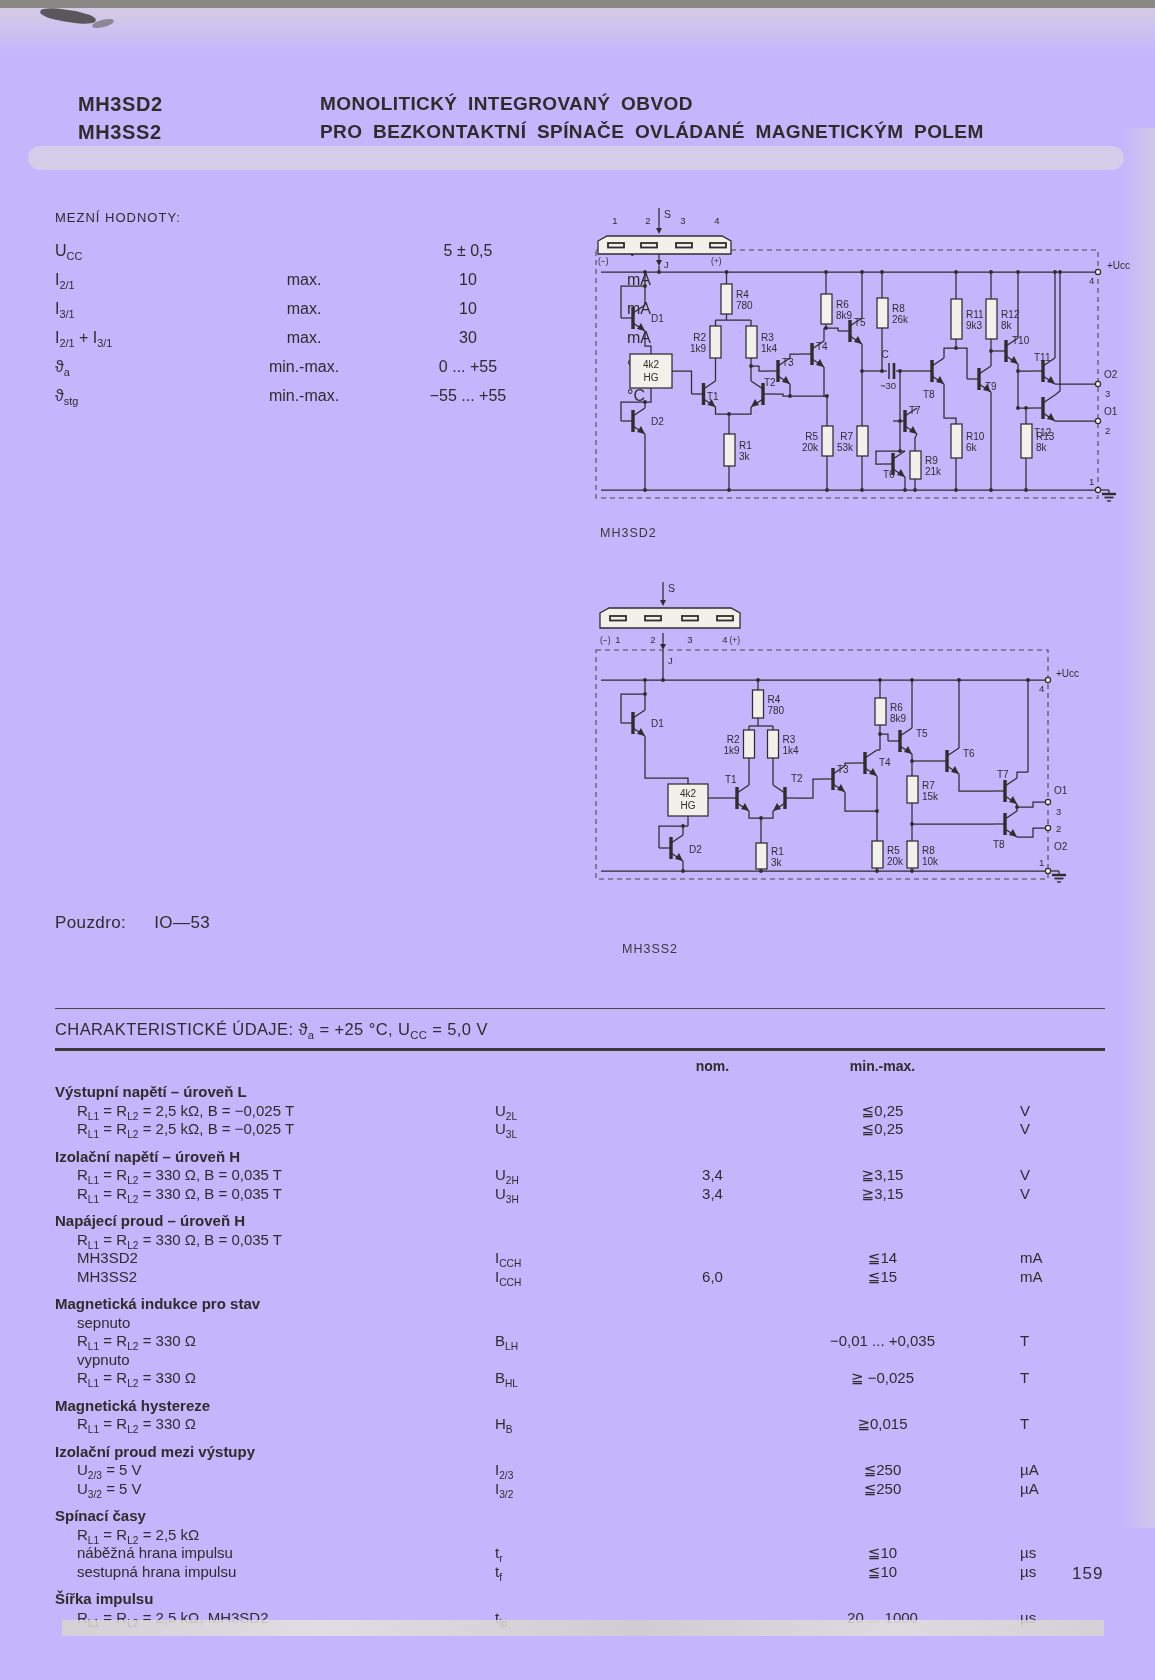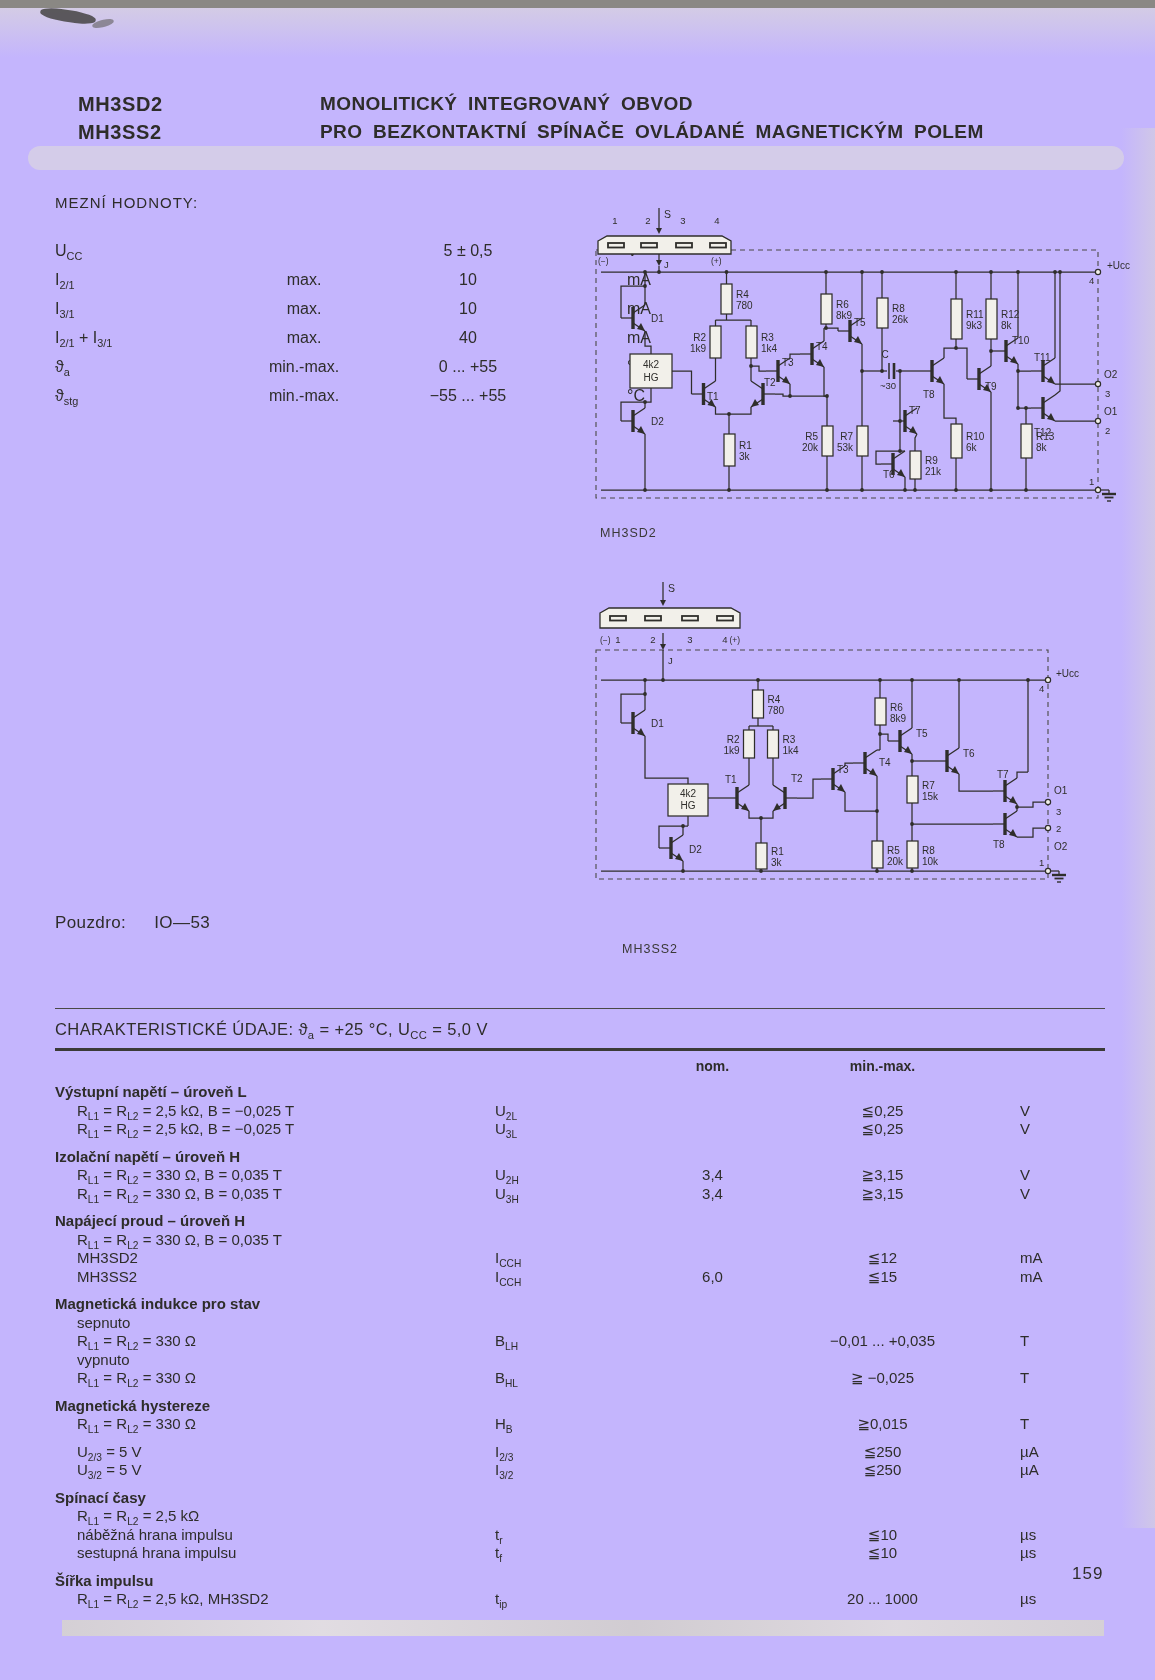--- a/index.html
+++ b/index.html
@@ -16,21 +16,21 @@
   #band-header{left:28px;top:138px;width:1096px;height:24px;background:#e2dfd9;opacity:.55;border-radius:12px;}
   #right-streak{right:0;top:120px;width:34px;height:1400px;
      background:linear-gradient(90deg,rgba(220,217,210,0) 0%,#dcd9d2 100%);opacity:.5;}
   #footer-bar{left:62px;top:1612px;width:1042px;height:16px;opacity:.85;
      background:linear-gradient(90deg,#d7d4ce,#e6e3dd 25%,#d3d0ca 55%,#e3e0da 80%,#d8d5cf);}
   
   #part-numbers{left:78px;top:82px;font-size:20px;font-weight:bold;line-height:28px;letter-spacing:.6px;}
   #title-block{left:320px;top:82px;width:712px;font-size:19px;font-weight:bold;
      line-height:28px;letter-spacing:.4px;word-spacing:5px;}
   
-  #limits-heading{left:55px;top:186px;font-size:15px;letter-spacing:1px;}
+  #limits-heading{left:55px;top:202px;font-size:13px;letter-spacing:1px;}
   #limits-table{left:55px;top:228px;width:520px;font-size:16px;}
   .l-row{display:grid;grid-template-columns:165px 90px 160px 1fr;height:29px;line-height:29px;align-items:baseline;gap:39px;}
   .l-cond{text-align:center;}
   .l-val{text-align:center;}
   .l-unit{padding-left:40px;}
   sub{font-size:68%;line-height:0;}
   
   #pouzdro{left:55px;top:905px;font-size:17px;letter-spacing:.4px;}
   #pouzdro .sp{display:inline-block;width:28px;}
   
@@ -95,21 +95,21 @@
       </div>
       <div class="l-row">
         <span class="l-sym">I<sub>3/1</sub></span>
         <span class="l-cond">max.</span>
         <span class="l-val">10</span>
         <span class="l-unit">mA</span>
       </div>
       <div class="l-row">
         <span class="l-sym">I<sub>2/1</sub> + I<sub>3/1</sub></span>
         <span class="l-cond">max.</span>
-        <span class="l-val">40</span>
+        <span class="l-val">30</span>
         <span class="l-unit">mA</span>
       </div>
       <div class="l-row">
         <span class="l-sym">ϑ<sub>a</sub></span>
         <span class="l-cond">min.-max.</span>
         <span class="l-val">0 ... +55</span>
         <span class="l-unit">°C</span>
       </div>
       <div class="l-row">
         <span class="l-sym">ϑ<sub>stg</sub></span>
@@ -638,21 +638,21 @@
             <span class="cdesc">R<sub>L1</sub> = R<sub>L2</sub> = 330 Ω, B = 0,035 T</span>
             <span class="csym"></span>
             <span class="cnom"></span>
             <span class="cmm"></span>
             <span class="cunit"></span>
           </div>
           <div class="crow c-grid">
             <span class="cdesc">MH3SD2</span>
             <span class="csym">I<sub>CCH</sub></span>
             <span class="cnom"></span>
-            <span class="cmm">≦12</span>
+            <span class="cmm">≦14</span>
             <span class="cunit">mA</span>
           </div>
           <div class="crow c-grid">
             <span class="cdesc">MH3SS2</span>
             <span class="csym">I<sub>CCH</sub></span>
             <span class="cnom">6,0</span>
             <span class="cmm">≦15</span>
             <span class="cunit">mA</span>
           </div>
         </div>
@@ -691,20 +691,21 @@
           <div class="ctitle">Magnetická hystereze</div>
           <div class="crow c-grid">
             <span class="cdesc">R<sub>L1</sub> = R<sub>L2</sub> = 330 Ω</span>
             <span class="csym">H<sub>B</sub></span>
             <span class="cnom"></span>
             <span class="cmm">≧0,015</span>
             <span class="cunit">T</span>
           </div>
         </div>
         <div class="cgroup">
+          <div class="ctitle">Izolační proud mezi výstupy</div>
           <div class="crow c-grid">
             <span class="cdesc">U<sub>2/3</sub> = 5 V</span>
             <span class="csym">I<sub>2/3</sub></span>
             <span class="cnom"></span>
             <span class="cmm">≦250</span>
             <span class="cunit">µA</span>
           </div>
           <div class="crow c-grid">
             <span class="cdesc">U<sub>3/2</sub> = 5 V</span>
             <span class="csym">I<sub>3/2</sub></span>

